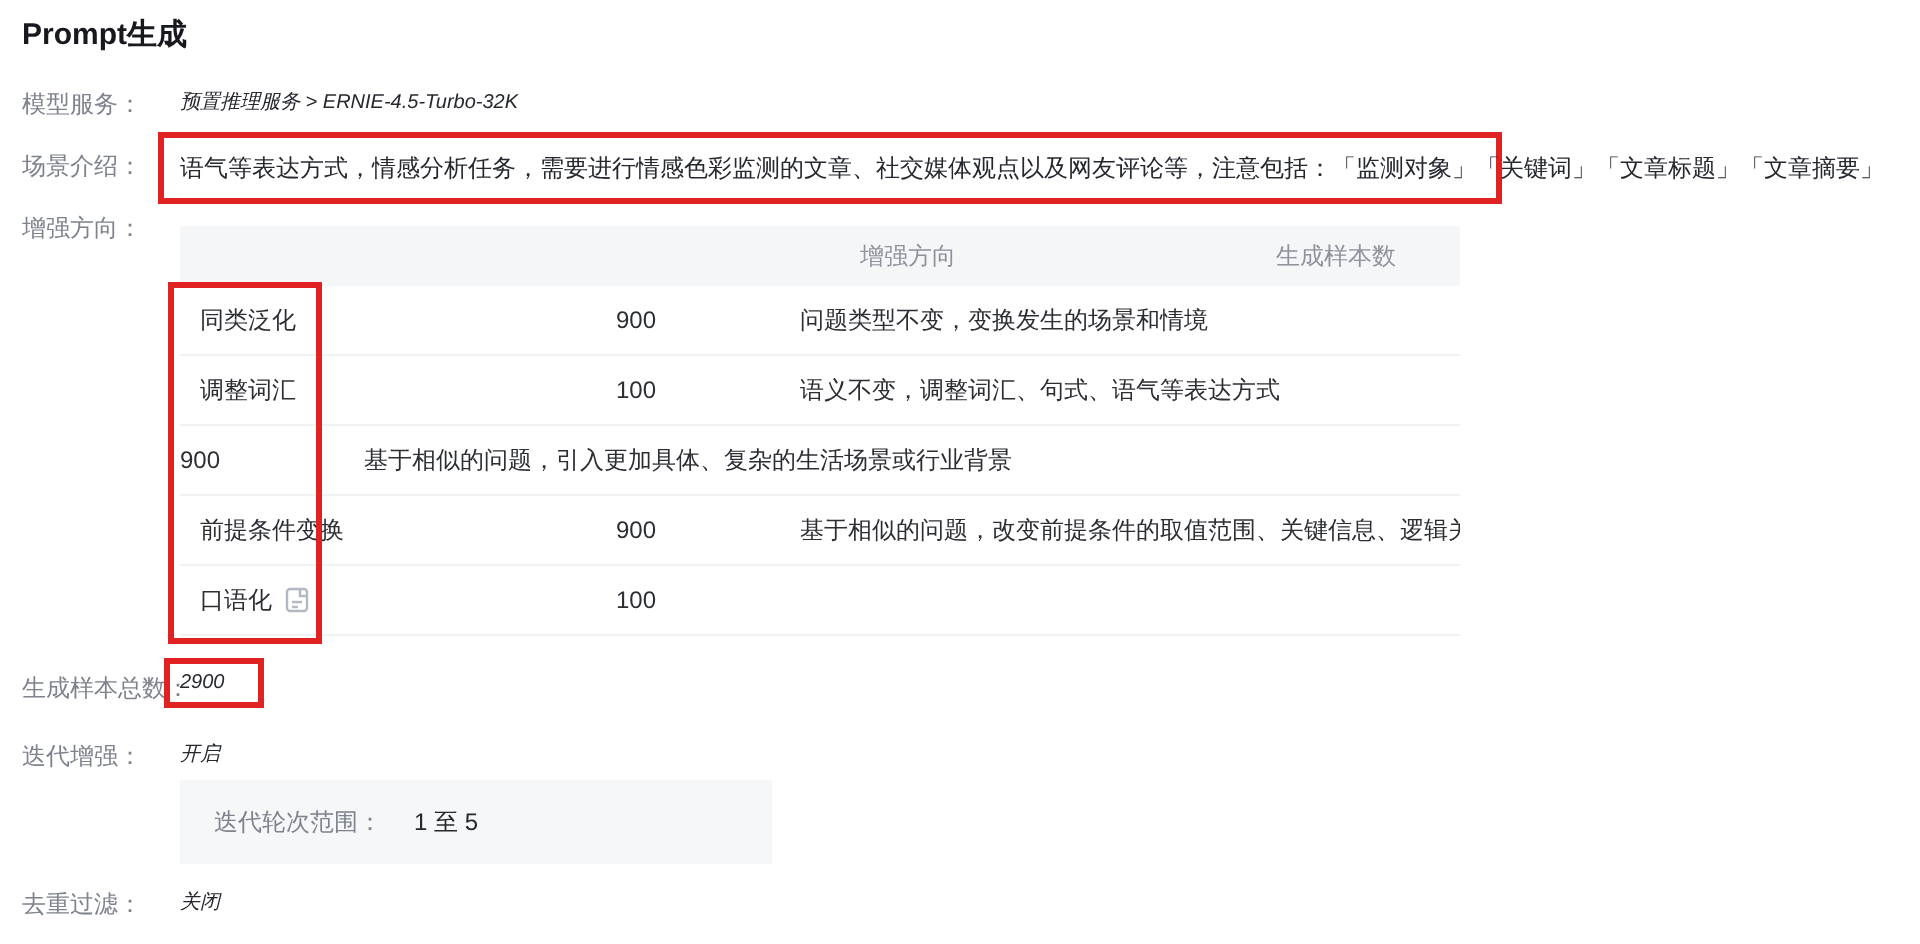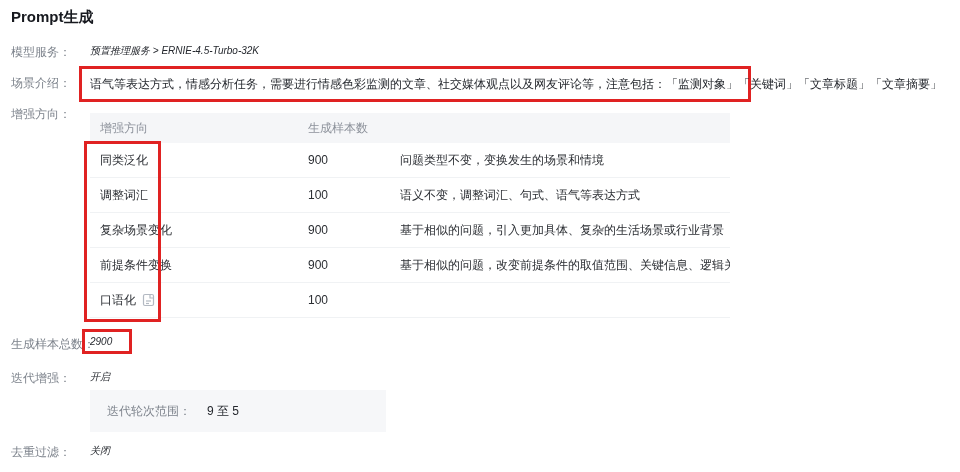--- a/index.html
+++ b/index.html
@@ -34,21 +34,21 @@
     display: flex; align-items: center;
     padding-left: 8px;
     background: #fff;
   }
   .scene-box .scene-text { color: #25282e; white-space: nowrap; }
 
   
   .aug-table {
     position: absolute; left: 90px; top: 113px; width: 640px;
   }
-  .t-row { display: flex; align-items: center; }
+  .t-row { display: flex; align-items: center; justify-content: flex-end; }
   .t-header {
     height: 30px; background: #f5f6f8; color: #8d929b;
   }
   .t-data {
     height: 35px; background: #fff; border-bottom: 1px solid #f0f2f4;
     color: #2b2e33;
   }
   .c1 { width: 218px; padding-left: 10px; display: flex; align-items: center; }
   .c2 { width: 92px; }
   .c3 { flex: 1; padding-right: 8px; white-space: nowrap; overflow: hidden; }
@@ -102,21 +102,20 @@
       <div class="c3">问题类型不变，变换发生的场景和情境</div>
     </div>
 
     <div class="t-row t-data">
       <div class="c1">调整词汇</div>
       <div class="c2">100</div>
       <div class="c3">语义不变，调整词汇、句式、语气等表达方式</div>
     </div>
 
     <div class="t-row t-data">
-      <div class="c1">复杂场景变化</div>
       <div class="c2">900</div>
       <div class="c3">基于相似的问题，引入更加具体、复杂的生活场景或行业背景</div>
     </div>
 
     <div class="t-row t-data">
       <div class="c1">前提条件变换</div>
       <div class="c2">900</div>
       <div class="c3">基于相似的问题，改变前提条件的取值范围、关键信息、逻辑关系等</div>
     </div>
 
@@ -141,19 +140,19 @@
 
   <div class="form-label" style="top:336px">生成样本总数：</div>
   <div class="form-value" style="top:336px">2900</div>
   <div class="hl-box hl-total"></div>
 
   <div class="form-label" style="top:370px">迭代增强：</div>
   <div class="form-value" style="top:370px">开启</div>
 
   <div class="iter-panel">
     <span class="p-label">迭代轮次范围：</span>
-    <span class="p-value">9 至 5</span>
+    <span class="p-value">1 至 5</span>
   </div>
 
   <div class="form-label" style="top:444px">去重过滤：</div>
   <div class="form-value" style="top:444px">关闭</div>
 
 </div>
 
 </body></html>

